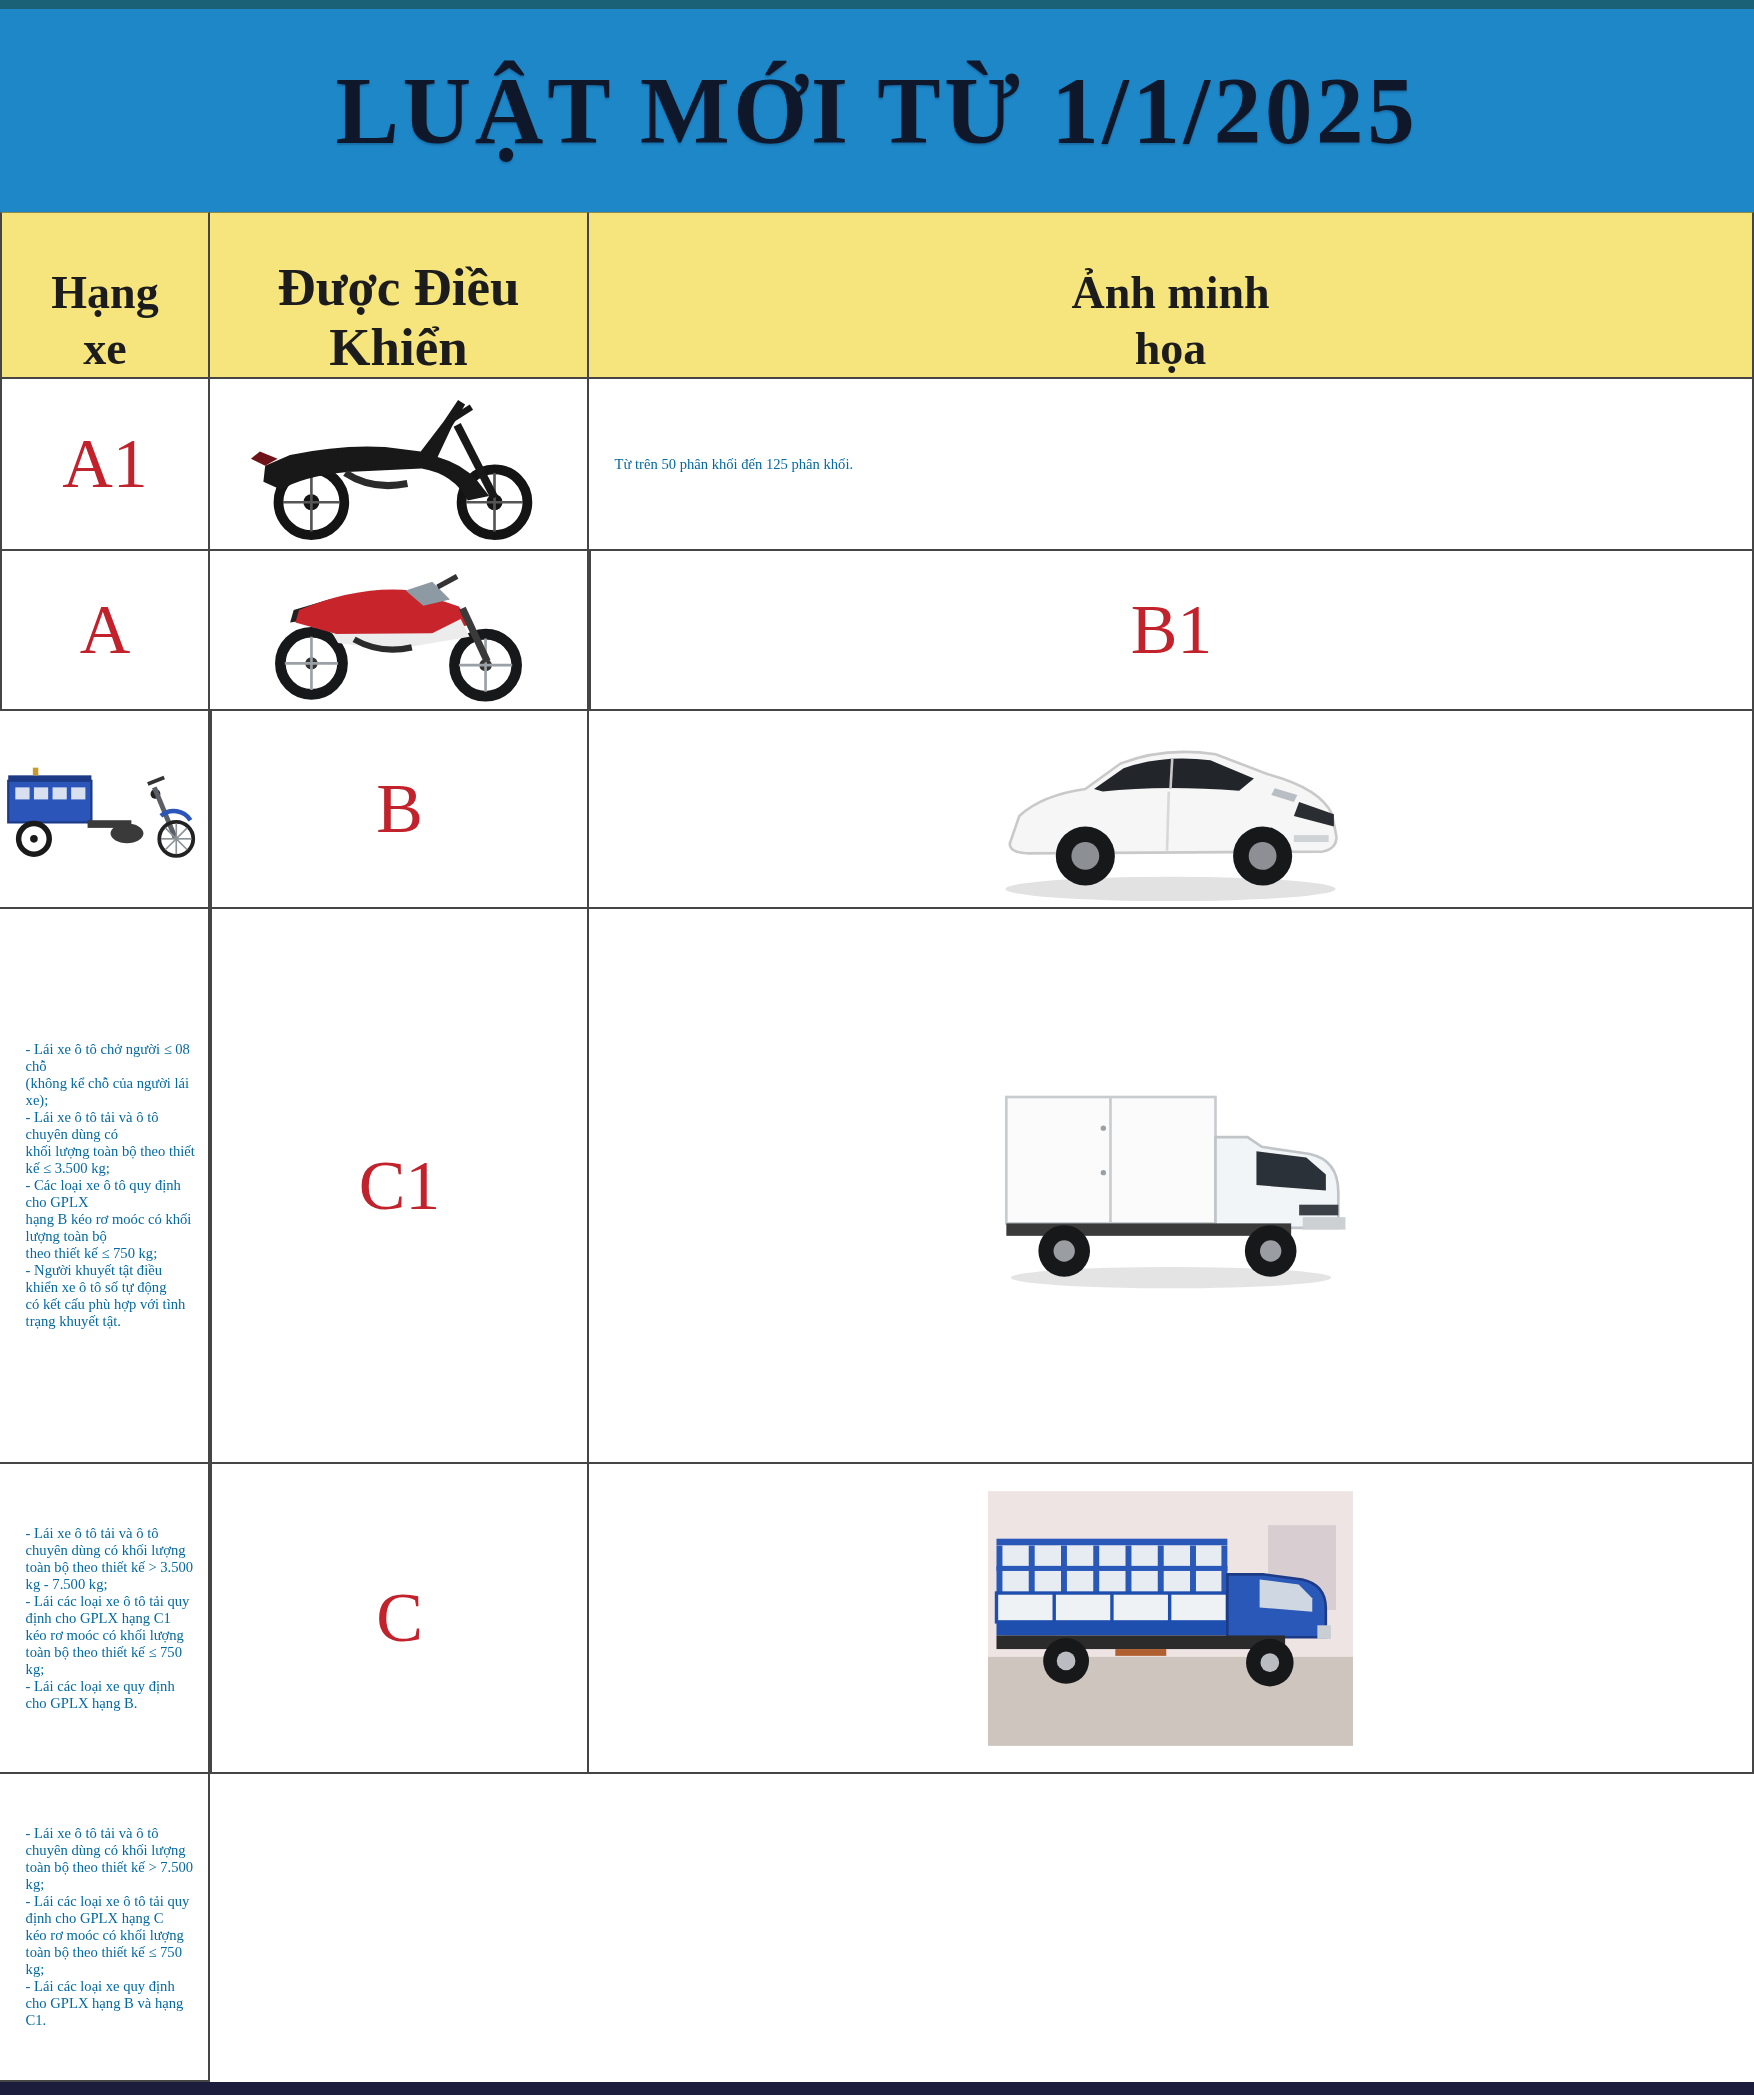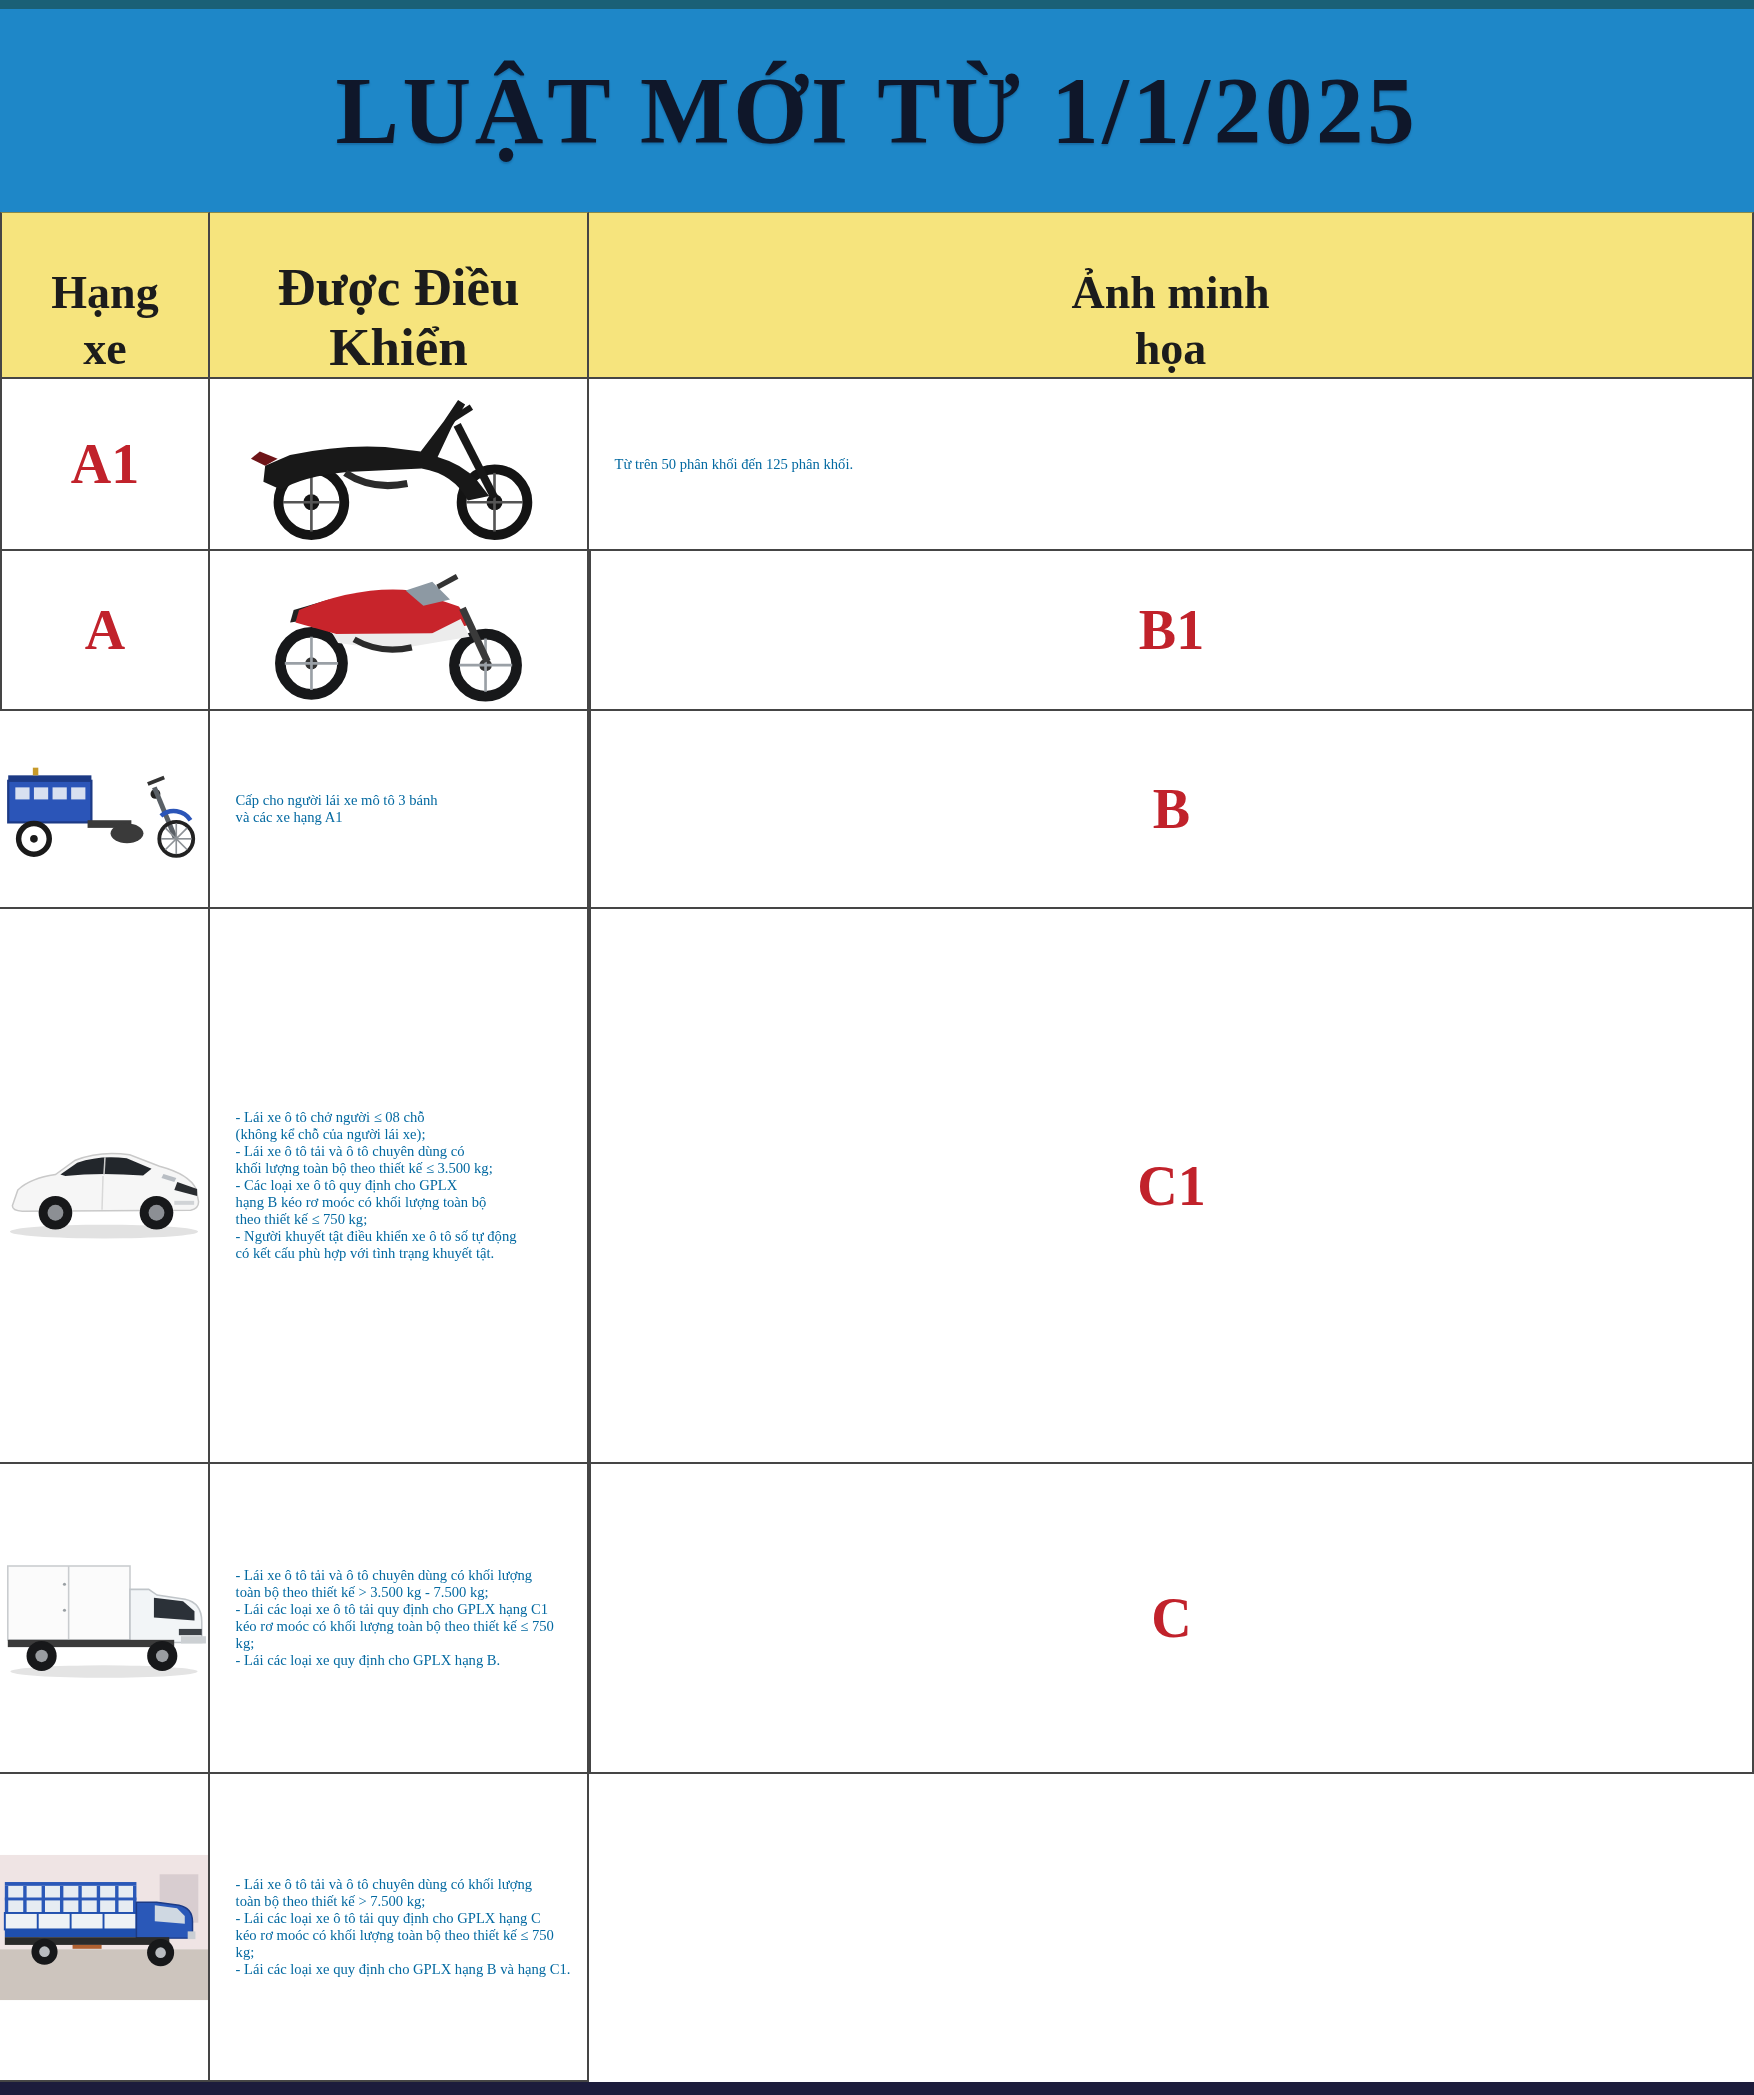--- a/index.html
+++ b/index.html
@@ -23,21 +23,21 @@
     grid-template-columns:210px 379px 1165px;
     grid-template-rows:167px 172px 160px 198px 555px 310px 308px;
   }
   .cell { border-right:2.7px solid #454545; border-bottom:2.7px solid #454545; background:#ffffff; }
   .col1 { border-left:2.7px solid #454545; }
   .head { background:#f6e47d; border-top:1.8px solid #8a8a4a; display:flex; flex-direction:column; align-items:center; justify-content:flex-end; color:#1c1c1c; font-weight:bold; text-align:center; }
   .head.small { font-size:46px; line-height:1.22; }
   .head.big  { font-size:53px; }
 
   .code-cell { display:flex; align-items:center; justify-content:center; }
-  .code { color:#c1222b; font-weight:bold; font-size:56px; }
+  .code { color:#c1222b; font-weight:normal; font-size:70px; }
 
   .img-cell { display:flex; align-items:center; justify-content:center; overflow:hidden; }
 
   .desc-cell { display:flex; flex-direction:column; justify-content:center; padding:7.3px 11px 7.3px 25.6px; color:#0369a1; }
 
   .bottom-bar { width:1754px; height:13.7px; background:#1c1c3c; }
 </style>
 </head>
 <body>
 
@@ -128,24 +128,20 @@
         <circle cx="284" cy="70" r="9" fill="#222"></circle>
         <line x1="282" y1="58" x2="320" y2="150" stroke="#5a6066" stroke-width="9"></line>
         <path d="M294,110 A36 36 0 0 1 348 118" fill="none" stroke="#2b55b8" stroke-width="8"></path>
         <circle cx="322" cy="152" r="31" fill="none" stroke="#222" stroke-width="7"></circle>
         <line x1="322" y1="124" x2="322" y2="180" stroke="#8c9196" stroke-width="3"></line>
         <line x1="294" y1="152" x2="350" y2="152" stroke="#8c9196" stroke-width="3"></line>
         <line x1="302" y1="132" x2="342" y2="172" stroke="#8c9196" stroke-width="3"></line>
         <line x1="342" y1="132" x2="302" y2="172" stroke="#8c9196" stroke-width="3"></line>
       </svg>
     </div>
-    <div class="cell desc-cell r-b1">
-        <div>Cấp cho người lái xe mô tô 3 bánh</div>
-        <div>và các xe hạng A1</div>
-      </div>
 
     <div class="cell col1 code-cell r-b">
       <span class="code">B</span>
     </div>
     <div class="cell img-cell r-b">
       <svg width="365" height="224" viewBox="0 0 420 240">
         <ellipse cx="210" cy="212" rx="190" ry="14" fill="#e2e2e2"></ellipse>
         <path d="M25,160 L36,128 Q62,104 112,97 L152,68 Q202,48 262,57 L322,80 Q382,96 396,126 L401,152 Q401,166 385,169 L45,171 Q25,170 25,160 Z" fill="#f6f6f6" stroke="#c9c9c9" stroke-width="3"></path>
         <path d="M122,97 L156,73 Q202,57 256,64 L306,85 L289,99 Q200,92 132,100 Z" fill="#22262b"></path>
         <line x1="212" y1="62" x2="210" y2="97" stroke="#c9c9c9" stroke-width="3"></line>

